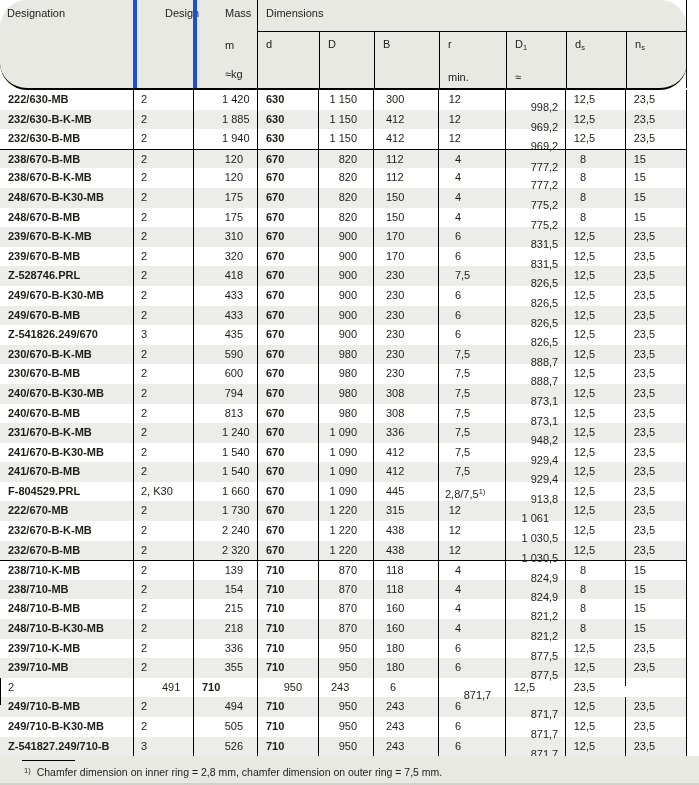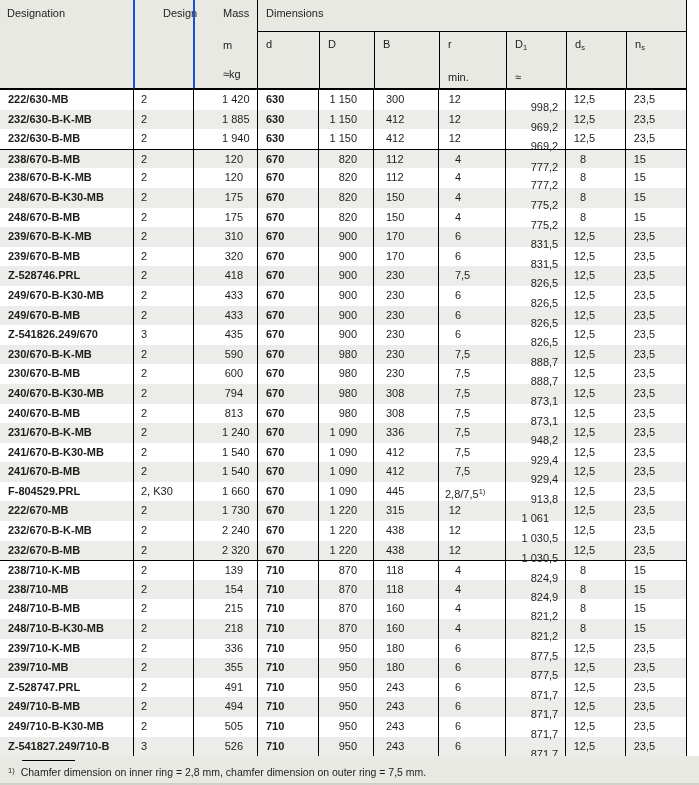--- a/index.html
+++ b/index.html
@@ -11,23 +11,24 @@
   .page{position:relative;width:699px;height:785px;overflow:hidden;}
 
   
   .thead{
     display:grid;
     grid-template-columns:133px 60px 64px auto;
     width:687px;height:90px;box-sizing:border-box;
     background:#e9e9e4;
     border-bottom:2px solid #000;
     font-size:11px;
+    border-radius:27px;
   }
   .hcell{box-sizing:border-box;padding:7px 4px 0 7px;line-height:12px;}
-  .hcell.bl{border-left:2px solid #1d4ed8;padding-left:28px;}
+  .hcell.bl{border-left:4px solid #1d4ed8;padding-left:28px;}
   .hmass .sym{margin-top:20px;}
   .hmass .unit{margin-top:17px;}
   .hdim{box-sizing:border-box;border-left:1px solid #000;border-right:1px solid #000;display:flex;flex-direction:column;}
   .hdim-title{box-sizing:border-box;height:32px;padding:7px 0 8px 8px;border-bottom:1px solid #000;line-height:12px;}
   .hdim-cols{flex:1;display:grid;grid-template-columns:61px 55px 65px 67px 60px 60px auto;}
   .hsub{box-sizing:border-box;position:relative;padding:6px 0 0 8px;line-height:12px;}
   .hsub.bl{border-left:1px solid #000;}
   .hsub .second{position:absolute;left:8px;bottom:5px;}
   sub{font-size:7.5px;vertical-align:-2px;}
   sup{font-size:7.5px;vertical-align:4px;}
@@ -55,21 +56,21 @@
   .c-D1,.c-ds,.c-ns{padding-left:5px;}
   .ip{display:inline-block;text-align:right;}
   .c-r .ip{width:16px;}
   .c-D1 .ip{width:38px;margin-top:8px;}
   .c-ds .ip{width:15px;}
   .c-ns .ip{width:15px;}
 
   
   .footband{position:relative;width:699px;height:27px;background:#e9e9e4;}
   .fn-rule{position:absolute;top:4px;left:22px;width:53px;height:0;border-top:1px solid #000;}
-  .fn-line{position:absolute;top:8px;left:8px;font-size:10.5px;line-height:13px;}
+  .fn-line{position:absolute;top:8px;left:24px;font-size:10.5px;line-height:13px;}
   .fn-line sup{font-size:7.5px;vertical-align:3px;margin-right:6px;}
   .bottom-strip{width:699px;height:3px;background:#d1d1cb;}
 </style>
 </head>
 <body>
 
 <div class="page">
 
   <div class="thead">
     <div class="hcell">
@@ -468,21 +469,20 @@
         <div class="cell c-mass">355</div>
         <div class="cell c-d">710</div>
         <div class="cell c-D">950</div>
         <div class="cell c-B">180</div>
         <div class="cell c-r"><span class="ip">6</span></div>
         <div class="cell c-D1"><span class="ip">877</span><span class="fp">,5</span></div>
         <div class="cell c-ds"><span class="ip">12</span><span class="fp">,5</span></div>
         <div class="cell c-ns"><span class="ip">23</span><span class="fp">,5</span></div>
       </div>
       <div class="row">
-        <div class="cell c-name first">Z-528747.PRL</div>
         <div class="cell c-design">2</div>
         <div class="cell c-mass">491</div>
         <div class="cell c-d">710</div>
         <div class="cell c-D">950</div>
         <div class="cell c-B">243</div>
         <div class="cell c-r"><span class="ip">6</span></div>
         <div class="cell c-D1"><span class="ip">871</span><span class="fp">,7</span></div>
         <div class="cell c-ds"><span class="ip">12</span><span class="fp">,5</span></div>
         <div class="cell c-ns"><span class="ip">23</span><span class="fp">,5</span></div>
       </div>

